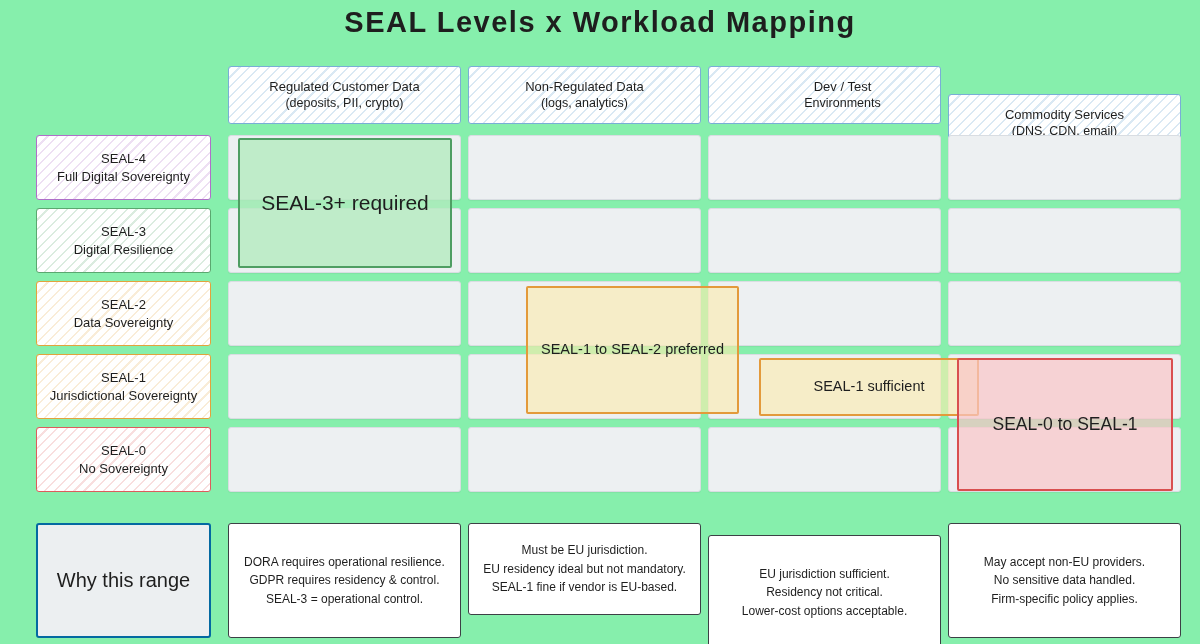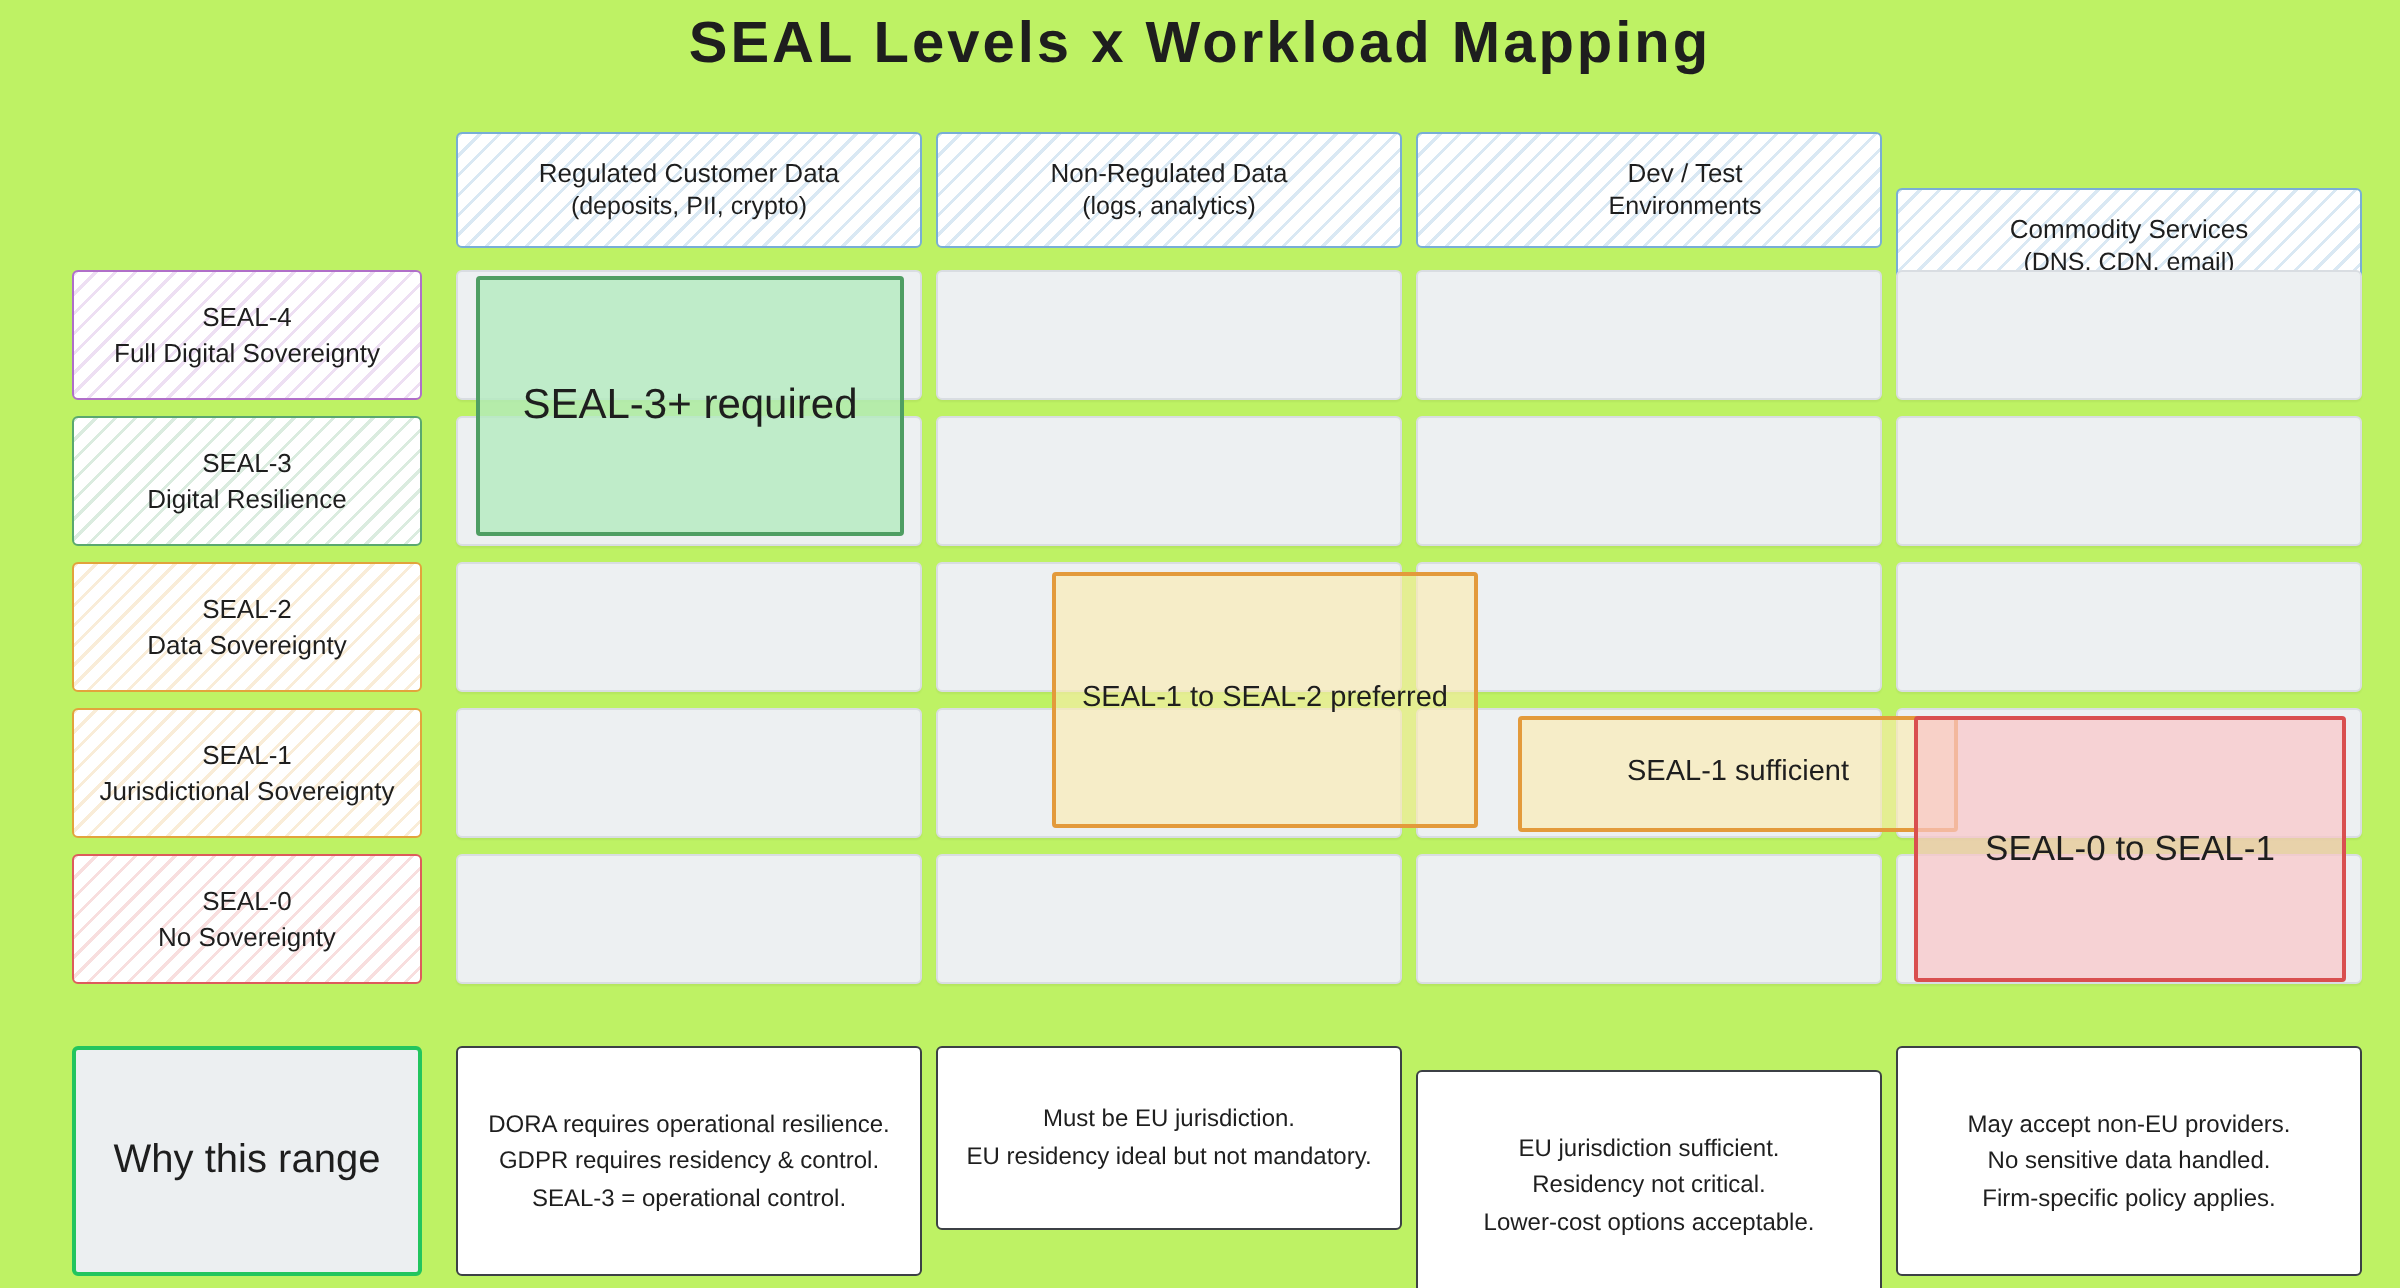--- a/index.html
+++ b/index.html
@@ -1,17 +1,17 @@
 <!DOCTYPE html>
 <html><head>
 <meta charset="utf-8">
 <style>
   html,body{margin:0;padding:0;background:#ffffff;}
   .page{
-    position:relative;width:1200px;height:644px;background:#bef264;overflow:hidden;
+    position:relative;width:1200px;height:644px;background:#86efac;overflow:hidden;
     font-family:"Liberation Sans", sans-serif;color:#1e1e1e;
   }
   .title{
     position:absolute;top:6px;left:0;width:100%;text-align:center;
     font-size:29px;font-weight:700;letter-spacing:1.5px;
   }
   .box{position:absolute;box-sizing:border-box;border-radius:3px;
        display:flex;flex-direction:column;align-items:center;justify-content:center;
        text-align:center;line-height:1.35;}
   
@@ -29,21 +29,21 @@
     position:absolute;box-sizing:border-box;width:233px;height:65px;
     background:#edf0f2;border:1px solid #d9dde2;border-radius:3px;
     box-shadow:0 1px 1px rgba(0,0,0,0.05);
   }
   
   .hl{border:2px solid;border-radius:2px;}
   .hl-green{background:rgba(178,235,190,0.78);border-color:#4f9e63;font-size:21px;}
   .hl-yellow{background:rgba(252,236,175,0.62);border-color:#e39a3b;font-size:14.5px;margin-left:48px;}
   .hl-red{background:rgba(249,197,200,0.70);border-color:#d94f4f;font-size:17.5px;}
   
-  .whyhead{background:#eceff1;border:2px solid #22c55e;font-size:20px;font-weight:400;}
+  .whyhead{background:#eceff1;border:2px solid #0369a1;font-size:20px;font-weight:400;}
   .expl{background:#ffffff;border:1.8px solid #3c4045;font-size:12px;line-height:1.55;}
 </style>
 </head>
 <body>
 
 <div class="page">
 
   <div class="title">SEAL Levels x Workload Mapping</div>
 
   <div class="box hatch h-blue colhead" style="left:228px;top:66px;width:233px;height:58px;">
@@ -127,20 +127,21 @@
   </div>
 
   <div class="box expl" style="left:228px;top:523px;width:233px;height:115px;">
     <span>DORA requires operational resilience.</span>
     <span>GDPR requires residency &amp; control.</span>
     <span>SEAL-3 = operational control.</span>
   </div>
   <div class="box expl" style="left:468px;top:523px;width:233px;height:92px;">
     <span>Must be EU jurisdiction.</span>
     <span>EU residency ideal but not mandatory.</span>
+    <span>SEAL-1 fine if vendor is EU-based.</span>
   </div>
   <div class="box expl" style="left:708px;top:535px;width:233px;height:115px;">
     <span>EU jurisdiction sufficient.</span>
     <span>Residency not critical.</span>
     <span>Lower-cost options acceptable.</span>
   </div>
   <div class="box expl" style="left:948px;top:523px;width:233px;height:115px;">
     <span>May accept non-EU providers.</span>
     <span>No sensitive data handled.</span>
     <span>Firm-specific policy applies.</span>

